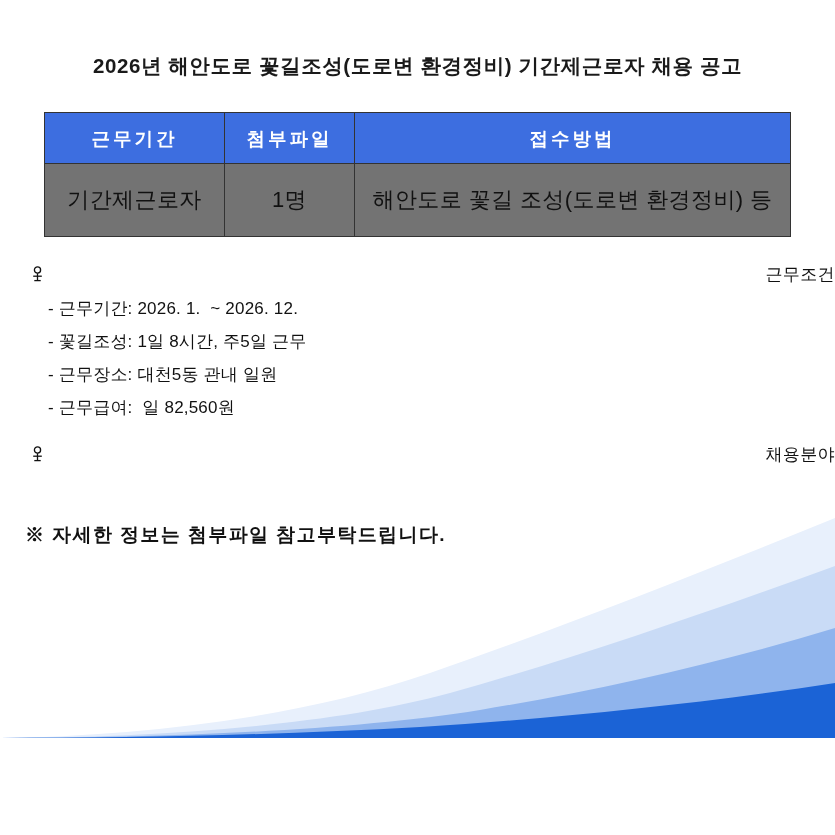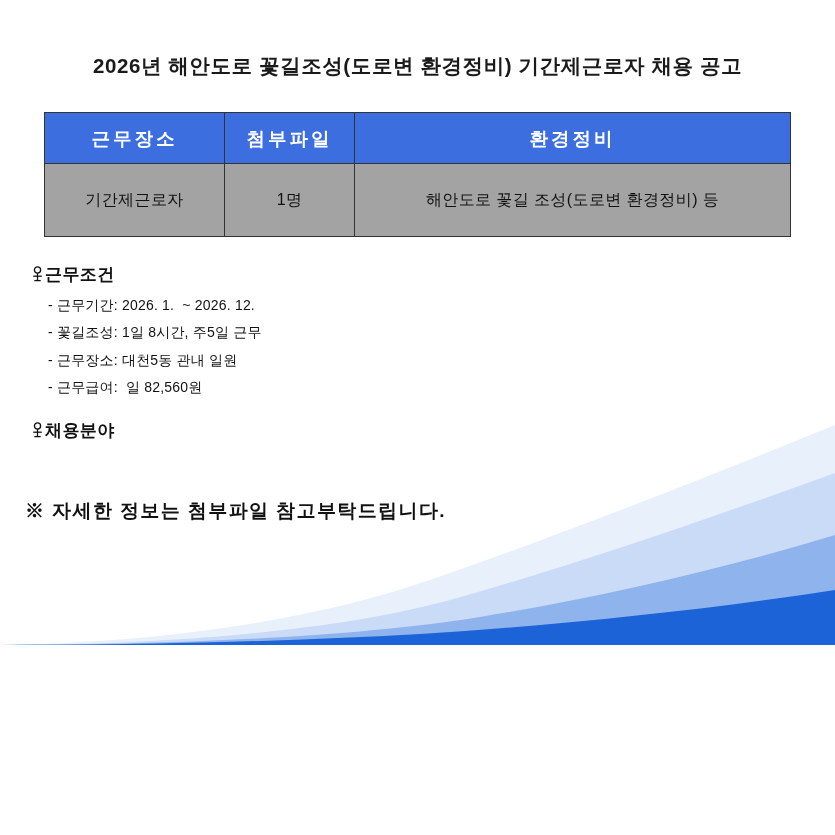--- a/index.html
+++ b/index.html
@@ -12,21 +12,21 @@
     background: #ffffff;
     font-family: "Liberation Sans", sans-serif;
     color: #111111;
     overflow: hidden;
     position: relative;
   }
 
   #page {
     position: relative;
     width: 835px;
-    height: 645px;
+    height: 738px;
     overflow: hidden;
   }
 
   
   .wave-layer {
     position: absolute;
     left: 0;
     bottom: 0;
     width: 835px;
     height: 260px;
@@ -69,65 +69,67 @@
   table.recruit th {
     background: #3d6ee0;
     color: #ffffff;
     font-size: 18.5px;
     font-weight: 700;
     letter-spacing: 3px;
     height: 50px;
     padding: 0 4px;
   }
   table.recruit td {
-    background: #a3a3a3;
-    color: #111111;
-    font-size: 16px;
+    background: #737373;
+    color: #111111;
+    font-size: 22px;
     height: 72px;
     padding: 0 6px;
     letter-spacing: 0.4px;
     margin-left: 21px;
   }
   col.c1 { width: 180px; }
   col.c2 { width: 130px; }
   col.c3 { width: auto; }
 
   
   .sections {
     margin: 26px 0 0 0;
     padding: 0 0 0 30px;
   }
   .section {
     margin-bottom: 18px;
   }
   .sec-head {
     display: flex;
     align-items: center;
+    gap: 8px;
     font-size: 17px;
-    font-weight: 700;
+    font-weight: 400;
     color: #111111;
     margin-bottom: 6px;
     letter-spacing: 0.4px;
+    justify-content: space-between;
   }
   .bullet-icon {
     display: inline-block;
     width: 15px;
     height: 17px;
     position: relative;
     flex: 0 0 auto;
   }
   .bullet-icon svg { display: block; }
 
   .sec-lines {
     margin: 0;
     padding: 0;
     list-style: none;
   }
   .sec-lines li {
-    font-size: 14px;
+    font-size: 17px;
     line-height: 1.72;
     color: #111111;
     letter-spacing: 0.2px;
     white-space: pre;
   }
   .section.cond .sec-lines {
     padding-left: 18px;
   }
   .section.cond .sec-lines li {
     line-height: 1.95;
@@ -168,23 +170,23 @@
 
     <div class="table-wrap">
       <table class="recruit">
         <colgroup>
           <col class="c1">
             <col class="c2">
             <col class="c3">
         </colgroup>
         <thead>
           <tr>
-            <th>근무장소</th>
+            <th>근무기간</th>
             <th>첨부파일</th>
-            <th>환경정비</th>
+            <th>접수방법</th>
           </tr>
         </thead>
         <tbody>
           <tr>
             <td>기간제근로자</td>
             <td>1명</td>
             <td>해안도로 꽃길 조성(도로변 환경정비) 등</td>
           </tr>
         </tbody>
       </table>

